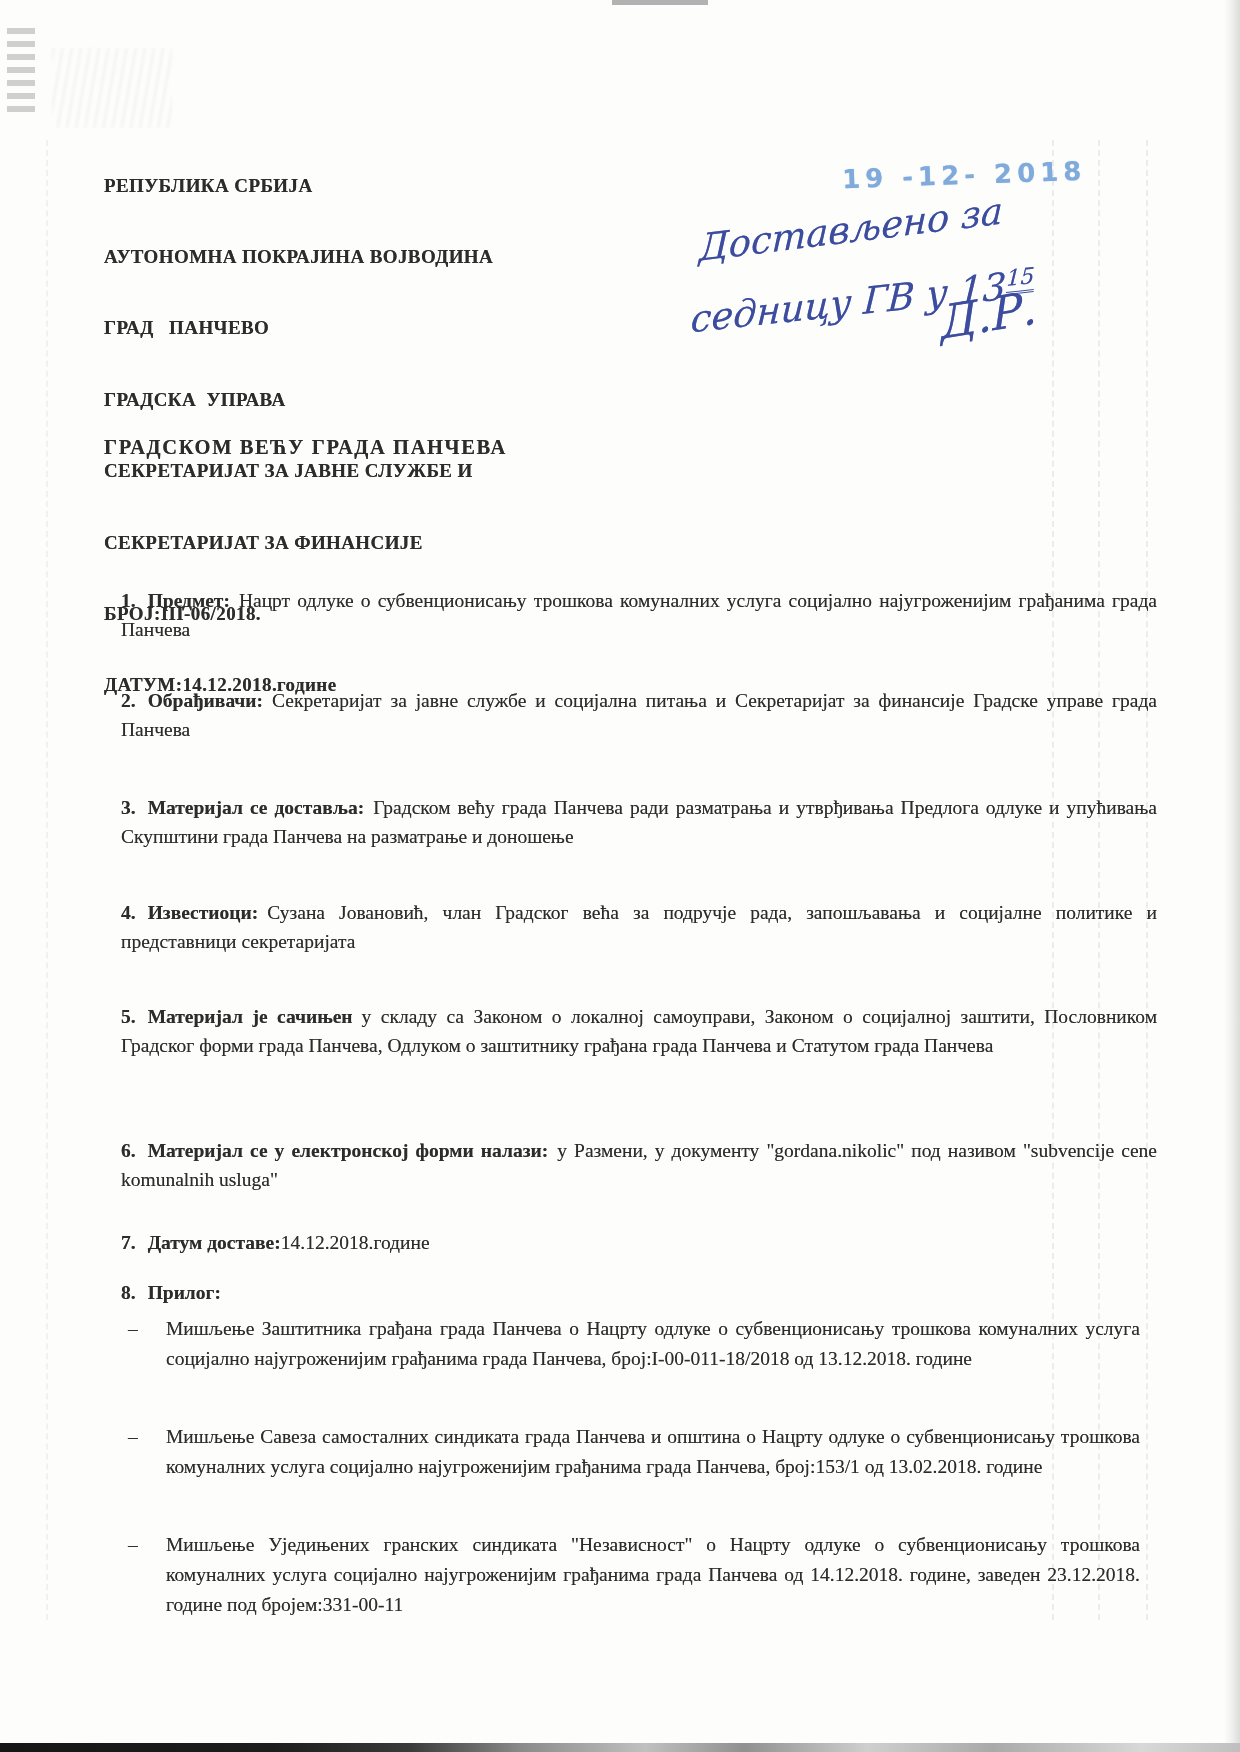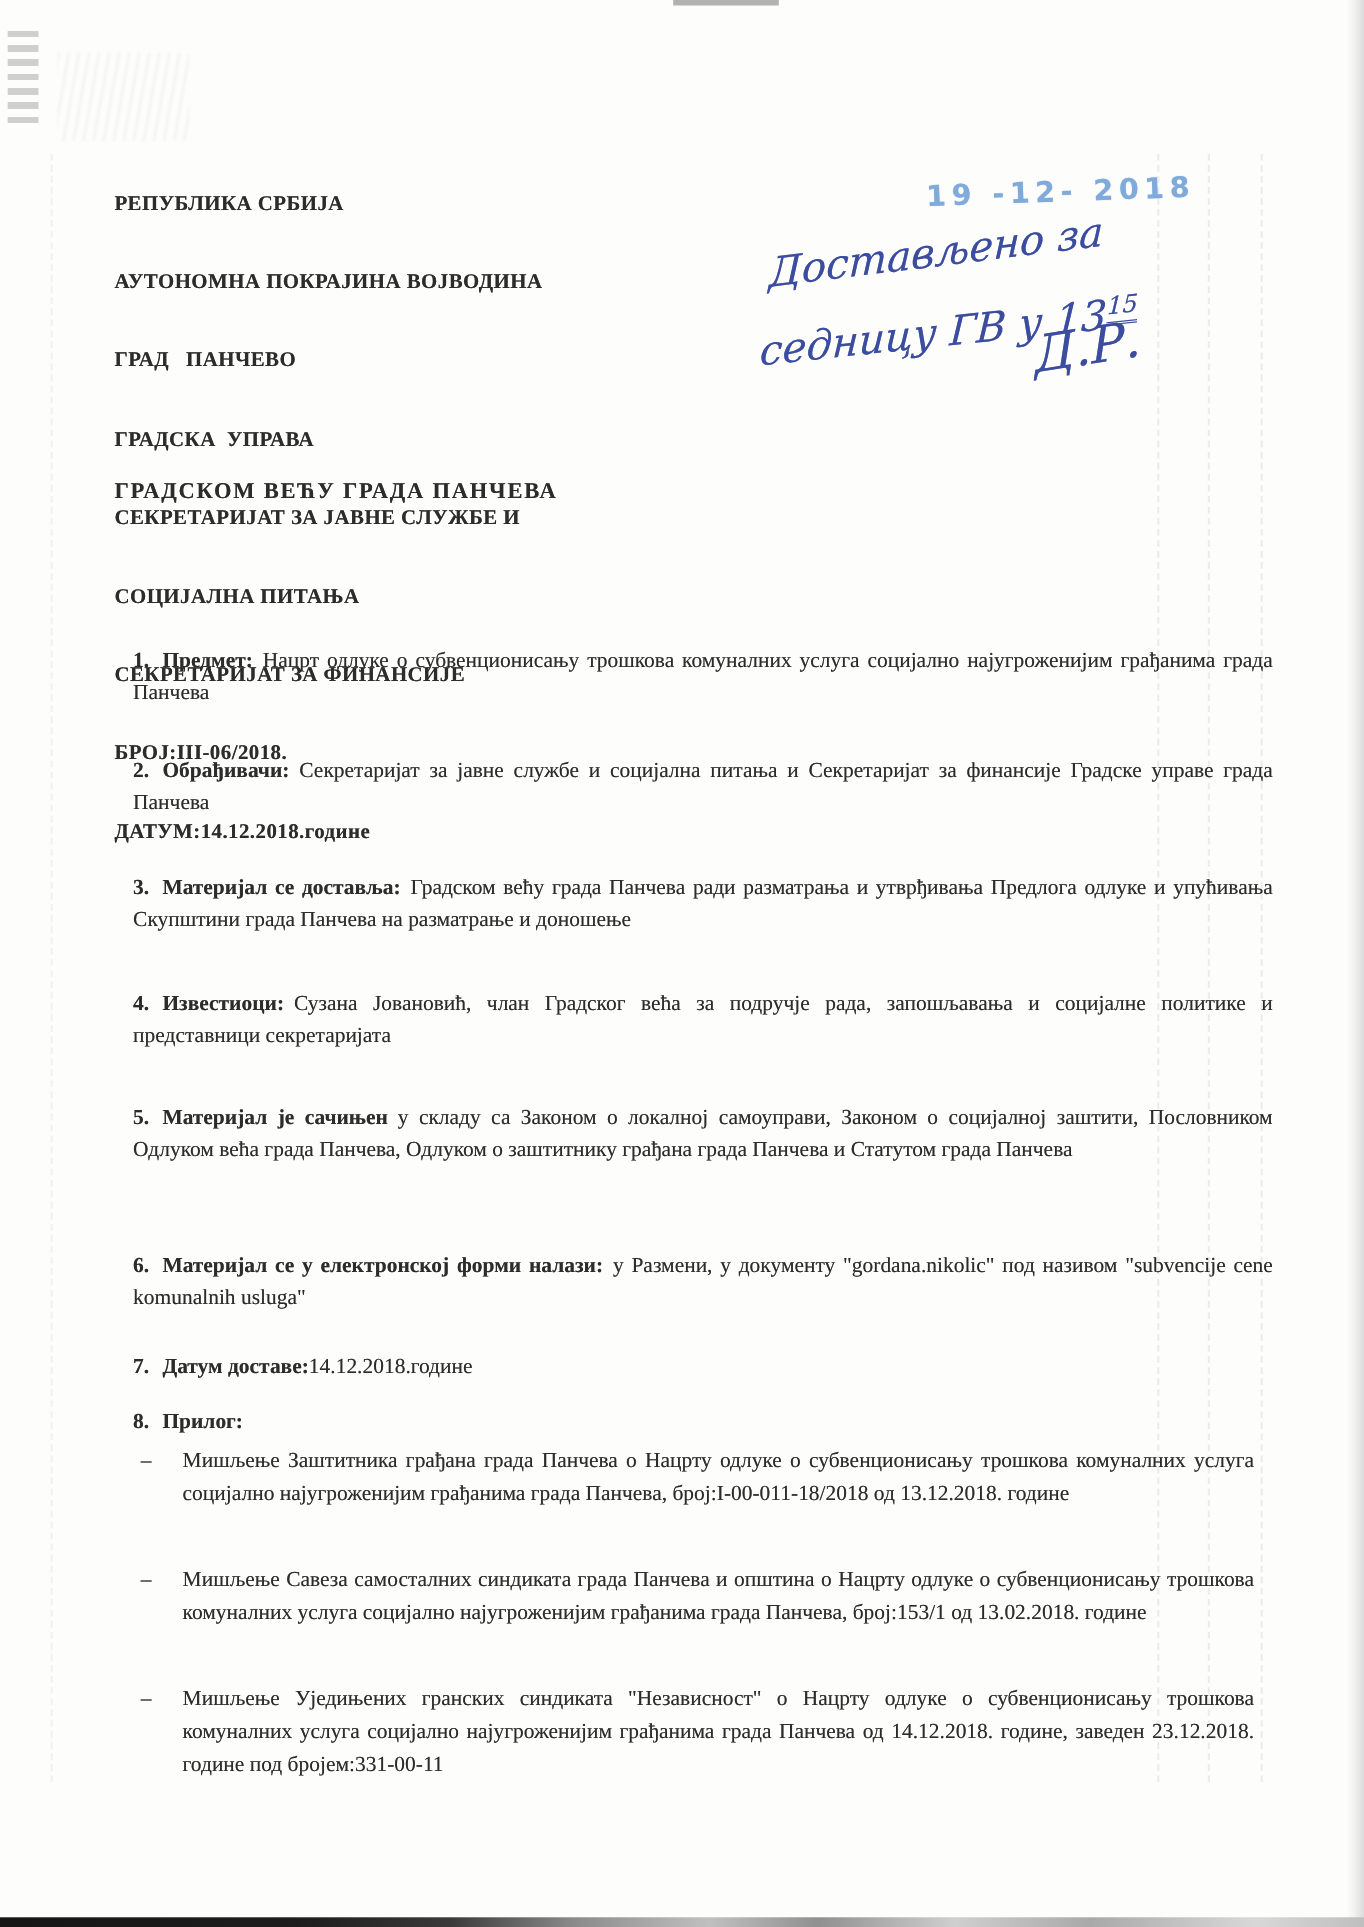--- a/index.html
+++ b/index.html
@@ -104,21 +104,20 @@
   <div class="noise-col c2"></div>
   <div class="noise-col c3"></div>
   <div class="noise-col c4"></div>
 
   <div class="header-block">
     <div>РЕПУБЛИКА СРБИЈА</div>
     <div>АУТОНОМНА ПОКРАЈИНА ВОЈВОДИНА</div>
     <div>ГРАД   ПАНЧЕВО</div>
     <div>ГРАДСКА  УПРАВА</div>
     <div>СЕКРЕТАРИЈАТ ЗА ЈАВНЕ СЛУЖБЕ И</div>
-    <div>СОЦИЈАЛНА ПИТАЊА</div>
     <div>СЕКРЕТАРИЈАТ ЗА ФИНАНСИЈЕ</div>
     <div>БРОЈ:III-06/2018.</div>
     <div>ДАТУМ:14.12.2018.године</div>
   </div>
 
   <div class="stamp">19 -12- 2018</div>
   <div class="hw hw1">Достављено за</div>
   <div class="hw hw2"><span>седницу ГВ у 13</span><sup>15</sup></div>
   <div class="hw hw-sig">Д.Р.</div>
 
@@ -134,21 +133,21 @@
 
   <div class="item" style="top:793px">
     <b class="num">3.</b><b class="label">Материјал се доставља:</b><span>Градском већу града Панчева ради разматрања и утврђивања Предлога одлуке и упућивања Скупштини града Панчева на разматрање и доношење</span>
   </div>
 
   <div class="item" style="top:898px">
     <b class="num">4.</b><b class="label">Известиоци:</b><span>Сузана Јовановић, члан Градског већа за подручје рада, запошљавања и социјалне политике и представници секретаријата</span>
   </div>
 
   <div class="item" style="top:1002px">
-    <b class="num">5.</b><b class="label">Материјал је сачињен</b><span>у складу са Законом о локалној самоуправи, Законом о социјалној заштити, Пословником Одлуком већа града Панчева, Одлуком о заштитнику грађана града Панчева и Статутом града Панчева</span>
+    <b class="num">5.</b><b class="label">Материјал је сачињен</b><span>у складу са Законом о локалној самоуправи, Законом о социјалној заштити, Пословником Градског форми града Панчева, Одлуком о заштитнику грађана града Панчева и Статутом града Панчева</span>
   </div>
 
   <div class="item" style="top:1136px">
     <b class="num">6.</b><b class="label">Материјал се у електронској форми налази:</b><span>у Размени, у документу "gordana.nikolic" под називом "subvencije cene komunalnih usluga"</span>
   </div>
 
   <div class="item no-gap" style="top:1228px">
     <b class="num">7.</b><b class="label">Датум доставе:</b><span>14.12.2018.године</span>
   </div>
 

